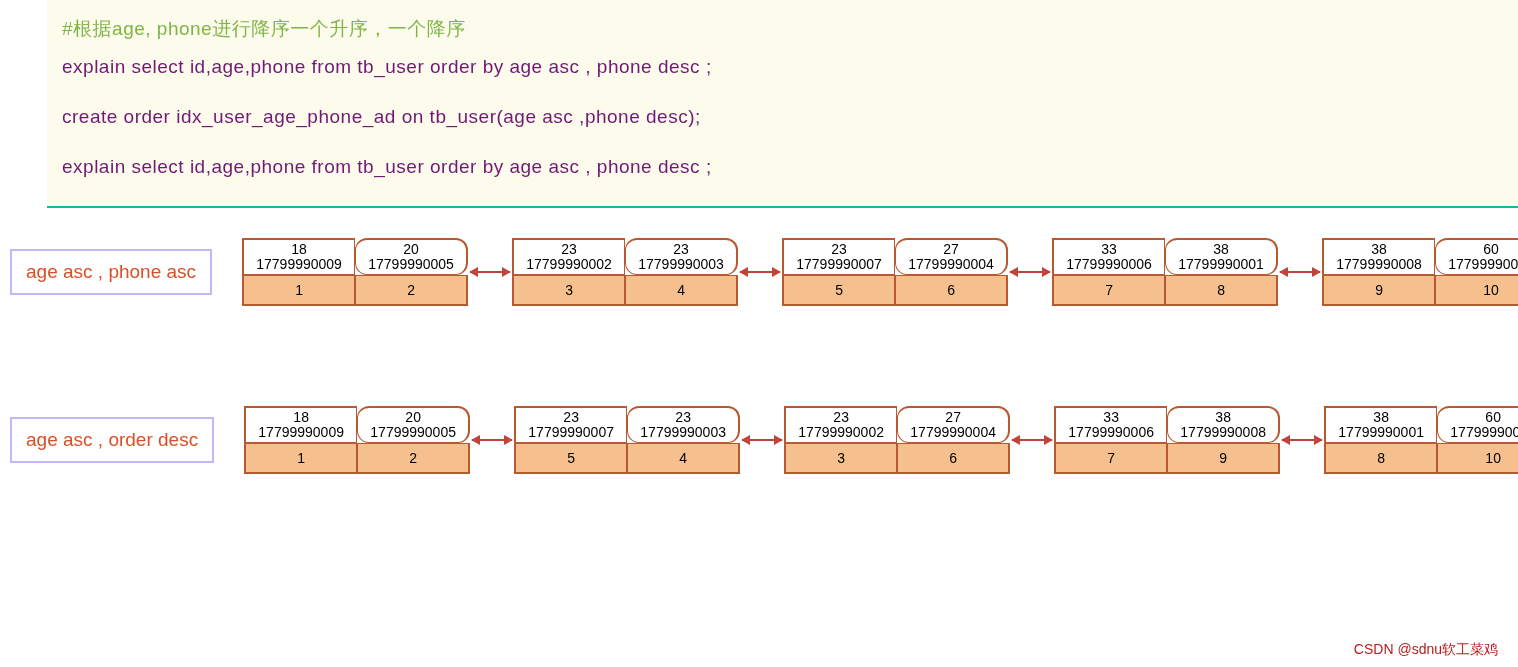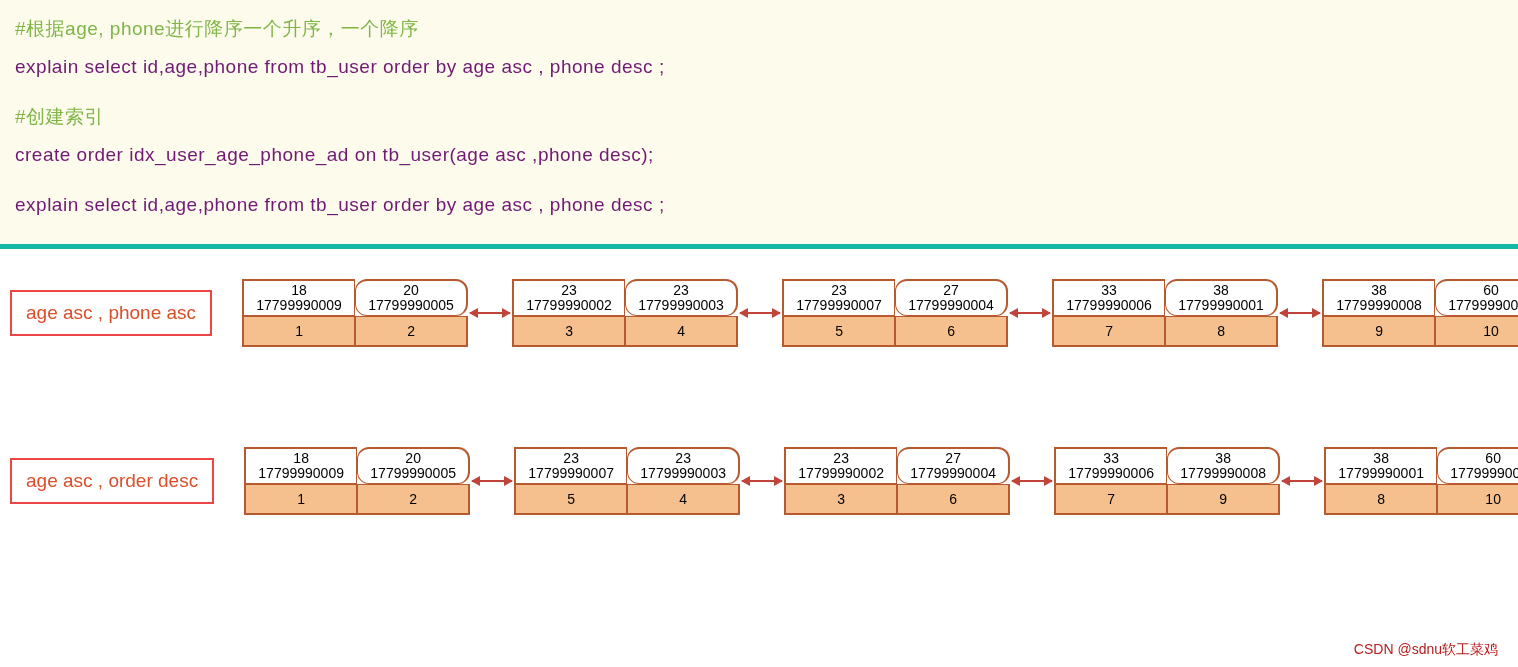--- a/index.html
+++ b/index.html
@@ -1,25 +1,25 @@
 <!DOCTYPE html>
 <html><head>
   <meta charset="utf-8">
   <style>
     * { box-sizing: border-box; margin: 0; padding: 0; }
     body { font-family: "Microsoft YaHei", Arial, sans-serif; background: #fff; width: 1518px; }
-    .code-block { background: #fdfbeb; border-bottom: 5px solid #14b8a6; padding: 10px 15px 20px; }
+    .code-block { background: #fdfbeb; border-bottom: 2px solid #14b8a6; padding: 10px 15px 20px; margin-left: 47px; }
     .code-line { font-size: 19px; line-height: 38px; letter-spacing: 0.5px; }
     .comment { color: #7fb547; }
     .sql { color: #701a75; }
     .cursor-icon { display: inline-block; font-size: 18px; color: #333; margin-left: 60px; }
     .diagram-area { padding: 30px 5px 0; }
     .row { display: flex; align-items: center; margin-bottom: 100px; position: relative; }
     .row:last-child { margin-bottom: 0; }
-    .label-box { border: 2px solid #ef4444; color: #d94f2a; font-size: 19px; padding: 10px 14px; margin-left: 5px; margin-right: 30px; background: #fff; white-space: nowrap; }
+    .label-box { border: 2px solid #c4b5fd; color: #d94f2a; font-size: 19px; padding: 10px 14px; margin-left: 5px; margin-right: 30px; background: #fff; white-space: nowrap; }
     .nodes { display: flex; align-items: center; flex: 1; }
     .node-group { display: flex; border: none; }
     .cell { width: 113px; text-align: center; font-size: 13px; }
     .cell-top { border: 2px solid #b85a2f; border-bottom: 1px solid #b85a2f; padding: 2px 0; background: #fff; line-height: 15px; }
     .cell-top.left { border-right: 1px solid #b85a2f; }
     .cell-top.right { border-left: 1px solid #b85a2f; border-radius: 12px; }
     .cell-bottom { border: 2px solid #b85a2f; border-top: 1px solid #b85a2f; background: #f5c08e; padding: 6px 0; font-size: 14px; }
     .cell-bottom.left { border-right: 1px solid #b85a2f; }
     .cell-bottom.right { border-left: 1px solid #b85a2f; }
     .node { display: flex; flex-direction: column; }
@@ -31,21 +31,20 @@
     .arrow::after { right: -1px; border-left: 9px solid #c1443b; }
     .watermark { position: fixed; bottom: 8px; right: 20px; color: #b91c1c; font-size: 14px; }
   </style>
 </head>
 <body>
 
 <div class="code-block">
   <div class="code-line comment">#根据age, phone进行降序一个升序，一个降序</div>
   <div class="code-line sql">explain select  id,age,phone from tb_user order by age asc , phone  desc ;</div>
   <div style="height:12px"></div>
-  <div class="code-line comment">#创建索引</div>
   <div class="code-line sql">create  order  idx_user_age_phone_ad  on  tb_user(age asc ,phone desc);</div>
   <div style="height:12px"></div>
   <div class="code-line sql">explain select  id,age,phone from tb_user order by age asc , phone  desc ;</div>
 </div>
 
 <div class="diagram-area">
   <div class="row" id="row1">
     <div class="label-box">age asc , phone  asc</div>
     <div class="nodes" id="nodes1">
         <div class="node-group">

